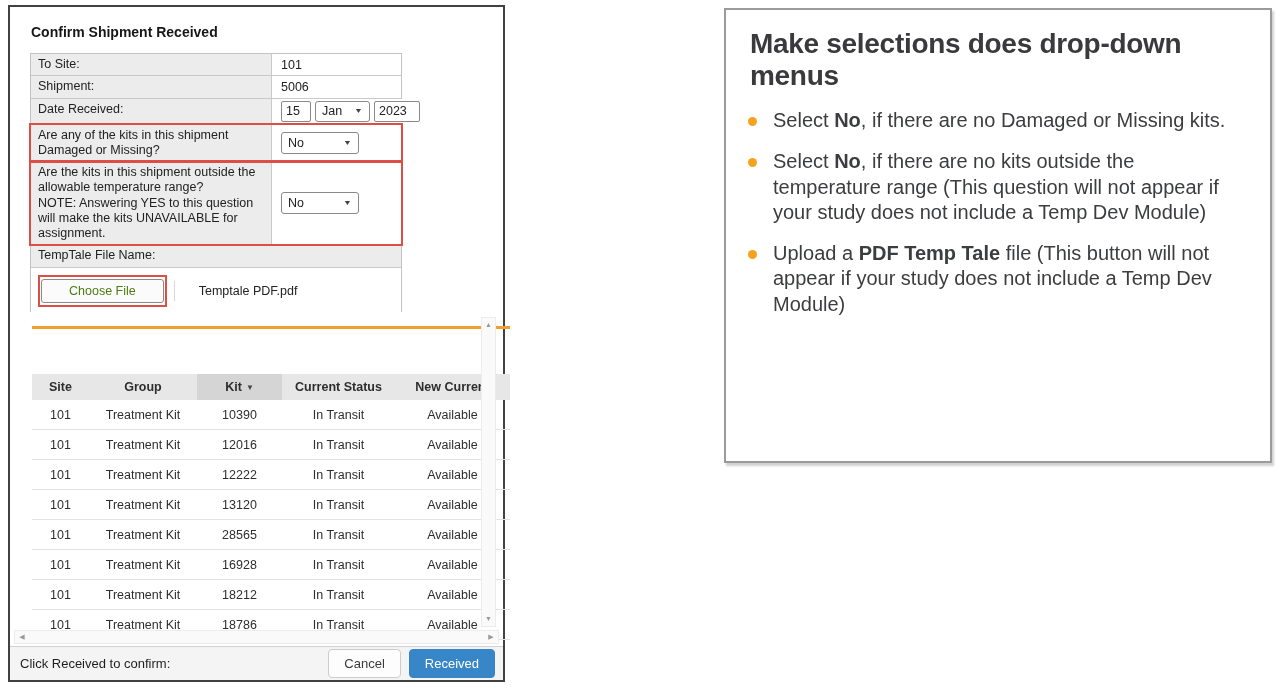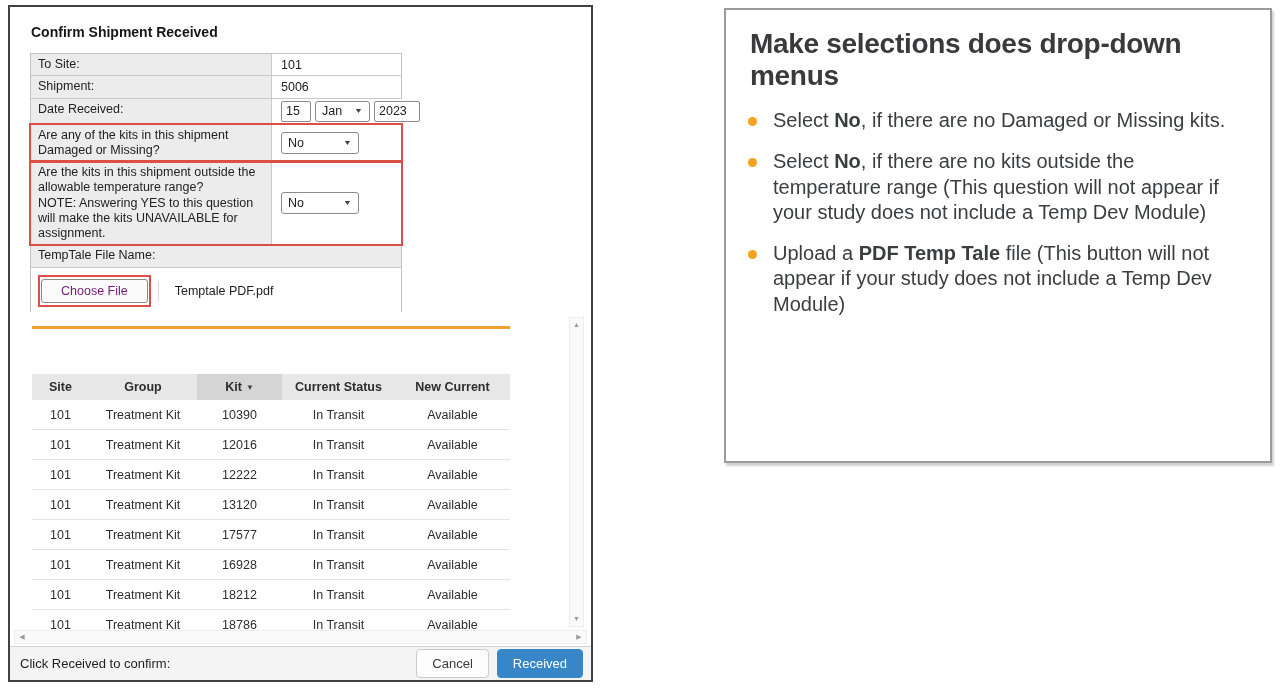--- a/index.html
+++ b/index.html
@@ -1,20 +1,20 @@
 <!DOCTYPE html>
 <html><head>
 <meta charset="utf-8">
 <style>
   * { margin:0; padding:0; box-sizing:border-box; }
   html,body { width:1280px; height:688px; background:#ffffff;
     font-family:"Liberation Sans", sans-serif; overflow:hidden; }
 
   
-  .left-panel { position:absolute; left:8px; top:5px; width:585px; height:677px;
+  .left-panel { position:absolute; left:8px; top:5px; width:497px; height:677px;
     background:#fff; border:2px solid #414141; }
   .panel-title { position:absolute; top:17px; left:21px; font-size:14px;
     font-weight:bold; color:#161616; }
 
   .form { position:absolute; top:46px; left:20px; width:372px;
     border:1px solid #c3c3c3; font-size:12.5px; color:#222; }
   .frow { display:grid; grid-template-columns:241px 1fr; position:relative;
     border-bottom:1px solid #c9c9c9; background:#fff; }
   .frow:last-child { border-bottom:none; }
   .flabel { background:#ececec; padding:3px 7px; border-right:1px solid #c9c9c9;
@@ -36,26 +36,26 @@
   .fake-select { border:1px solid #8a8a8a; border-radius:3px; height:21px;
     background:#fff; display:inline-flex; align-items:center;
     justify-content:space-between; padding:0 6px; font-size:12.5px; color:#222;
     cursor:default; }
   .month-select { width:55px; }
   .no-select { width:78px; height:22px; }
   .chev { font-size:9px; color:#444; transform:scaleY(0.8); }
 
   .choose-file-wrap { position:relative; display:inline-block; }
   .choose-file-btn { border:1px solid #8a8a8a; border-radius:3px; background:#fbfbfb;
-    font-size:12.5px; color:#701a75; padding:4px 19px;
+    font-size:12.5px; color:#4d7c0f; padding:4px 27px;
     font-family:"Liberation Sans",sans-serif; }
   .choose-file-red { position:absolute; inset:-4px -3px; border:2px solid #dc4f47;
     pointer-events:none; }
   .file-divider { width:1px; height:20px; background:#d8d8d8; margin:0 0 0 10px; }
-  .file-name { font-size:12.5px; color:#222; margin-left:16px; }
+  .file-name { font-size:12.5px; color:#222; margin-left:24px; }
 
   
   .scroll-area { position:absolute; top:305px; left:2px; right:2px; bottom:51px;
     background:#fff; }
   .kit-table { margin:14px 0 0 20px; width:478px; border-top:3px solid #efa02f; }
   .kt-header { display:grid; grid-template-columns:57px 108px 85px 113px 115px;
     background:#e7e7e7;margin-top:45px; }
   .kt-hcell { font-size:12.5px; font-weight:bold; color:#2e2e2e; text-align:center;
     padding:6px 2px; display:flex; align-items:center; justify-content:center; gap:4px; }
   .kt-hcell.sorted { background:#d5d5d5; }
@@ -217,21 +217,21 @@
           <div class="kt-row">
             <div class="kt-cell">101</div>
             <div class="kt-cell">Treatment Kit</div>
             <div class="kt-cell">13120</div>
             <div class="kt-cell">In Transit</div>
             <div class="kt-cell">Available</div>
           </div>
           <div class="kt-row">
             <div class="kt-cell">101</div>
             <div class="kt-cell">Treatment Kit</div>
-            <div class="kt-cell">17577</div>
+            <div class="kt-cell">28565</div>
             <div class="kt-cell">In Transit</div>
             <div class="kt-cell">Available</div>
           </div>
           <div class="kt-row">
             <div class="kt-cell">101</div>
             <div class="kt-cell">Treatment Kit</div>
             <div class="kt-cell">16928</div>
             <div class="kt-cell">In Transit</div>
             <div class="kt-cell">Available</div>
           </div>

